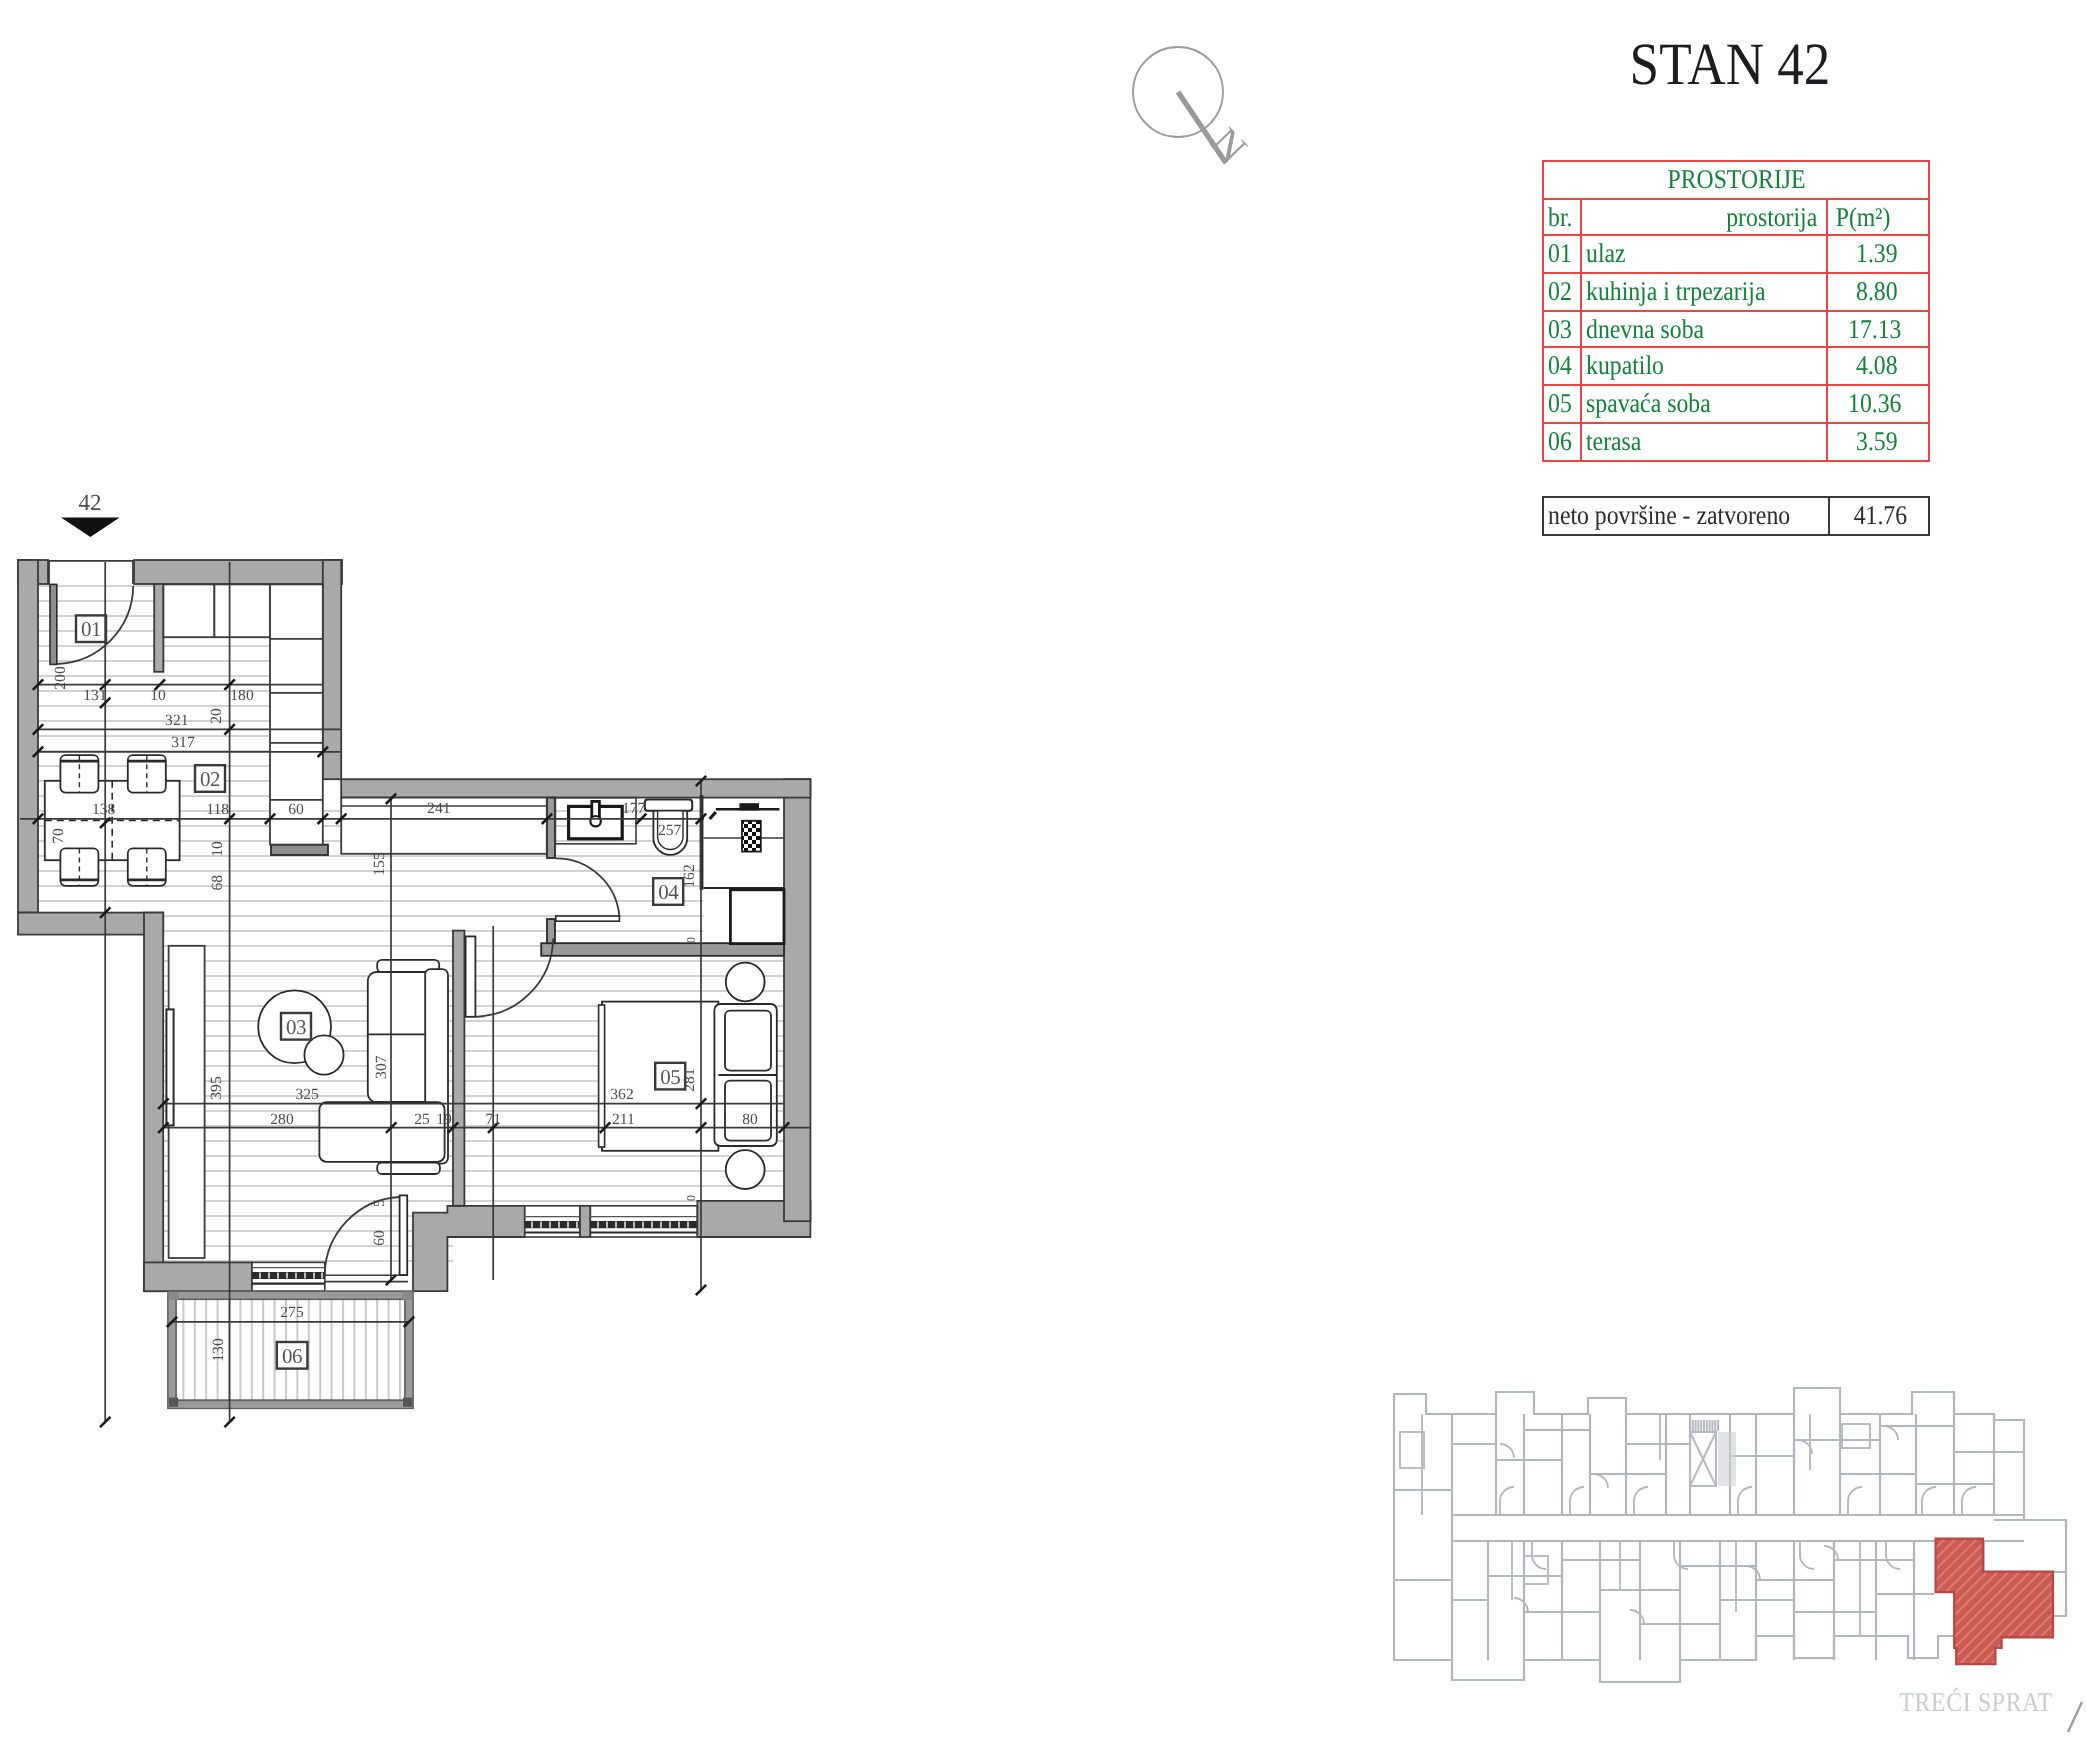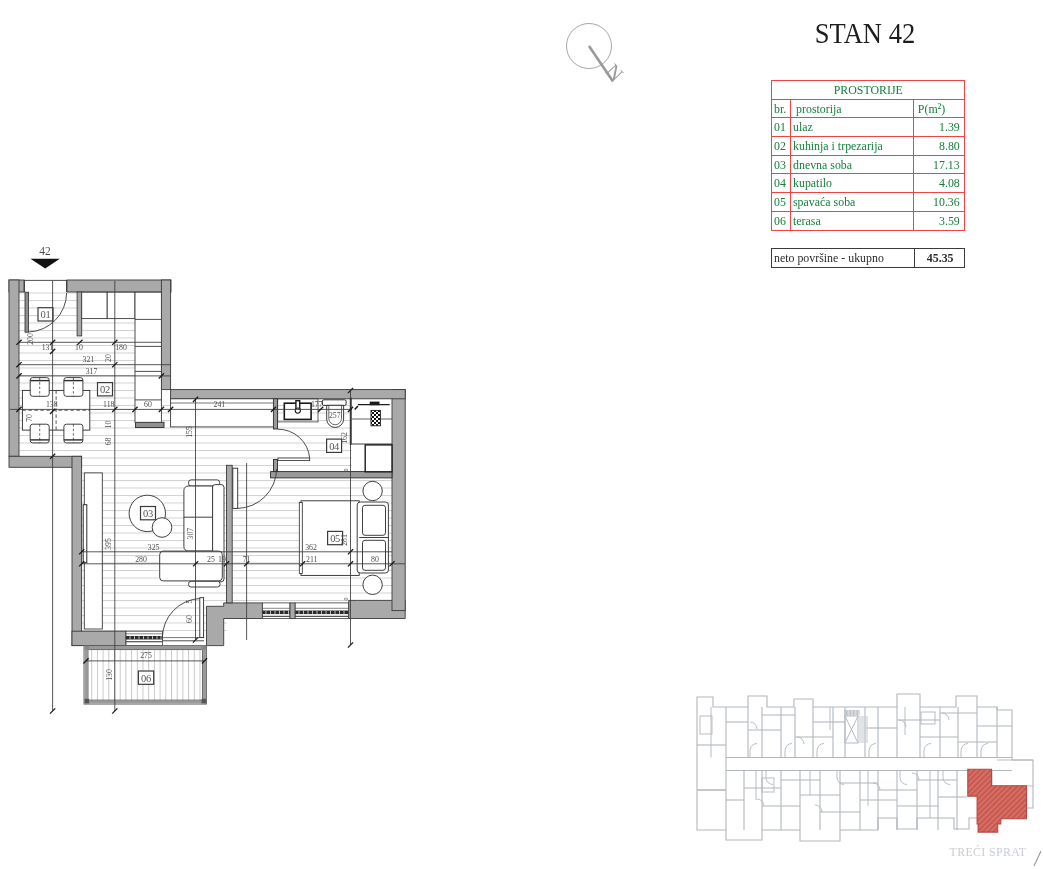--- a/index.html
+++ b/index.html
@@ -6,21 +6,21 @@
 #page{position:relative;width:1043px;height:869px;background:#fff;overflow:hidden;
   font-family:Liberation Serif, serif;}
 #title{position:absolute;left:785px;top:16px;width:160px;text-align:center;
   font-size:30px;color:#1d1d1f;letter-spacing:0px;transform:scaleX(0.885);transform-origin:center;}
 table{border-collapse:collapse;}
 .t1{position:absolute;left:771px;top:80px;width:193px;table-layout:fixed;}
 .t1 td,.t1 th{border:1px solid #ef4444;font-weight:normal;font-size:13.5px;color:#15803d;
   padding:0 1px 0 2px;height:17.7px;white-space:nowrap;overflow:hidden;}
 .t2{position:absolute;left:771px;top:248px;width:193px;table-layout:fixed;}
 .t2 td{border:1px solid #3a3a3a;font-size:13.5px;color:#2b2b2b;padding:0 1px 0 2px;height:18.2px;white-space:nowrap;overflow:hidden;}
-.num{text-align:right;}
+.num{text-align:center;}
 .cnum{text-align:center;}
 .c{display:inline-block;transform:scaleX(0.88);transform-origin:0 50%;white-space:nowrap;}
 .cc{display:inline-block;transform:scaleX(0.88);transform-origin:50% 50%;white-space:nowrap;}
 svg{position:absolute;left:0;top:0;}
 </style>
 </head>
 <body>
 <div id="page">
 
 <div id="title">STAN 42</div>
@@ -30,21 +30,21 @@
         <col style="width:19px">
         <col style="width:123px">
         <col style="width:51px">
       </colgroup>
   <tbody>
         <tr>
           <td colspan="3" style="text-align:center"><span class="cc">PROSTORIJE</span></td>
         </tr>
   <tr>
           <td><span class="c">br.</span></td>
-          <td style="text-align:left"><span class="cc">prostorija</span></td>
+          <td style="text-align:right"><span class="cc">prostorija</span></td>
           <td style="text-align:left"><span class="cc">P(m²)</span></td>
         </tr>
   <tr>
           <td><span class="c">01</span></td>
           <td><span class="c">ulaz</span></td>
           <td class="num"><span class="c">1.39</span></td>
         </tr>
   <tr>
           <td><span class="c">02</span></td>
           <td><span class="c">kuhinja i trpezarija</span></td>
@@ -72,23 +72,23 @@
         </tr>
 </tbody>
     </table>
 
 <table class="t2">
   <colgroup>
         <col style="width:143px">
         <col style="width:50px">
       </colgroup>
   <tbody>
-  <tr>
-          <td><span class="c">neto površine - ukupno</span></td>
-          <td class="cnum" style="font-weight:bold"><span class="cc">45.35</span></td>
+        <tr>
+          <td><span class="c">neto površine - zatvoreno</span></td>
+          <td class="cnum"><span class="cc">41.76</span></td>
         </tr>
 </tbody>
     </table>
 
 <svg width="1043" height="869" viewBox="0 0 1043 869">
 <defs>
 <pattern id="hl" width="8" height="7.5" patternUnits="userSpaceOnUse">
   <rect width="8" height="7.5" fill="#ffffff"></rect>
   <line x1="0" y1="0.5" x2="8" y2="0.5" stroke="#d2d2d2" stroke-width="1"></line>
 </pattern>

